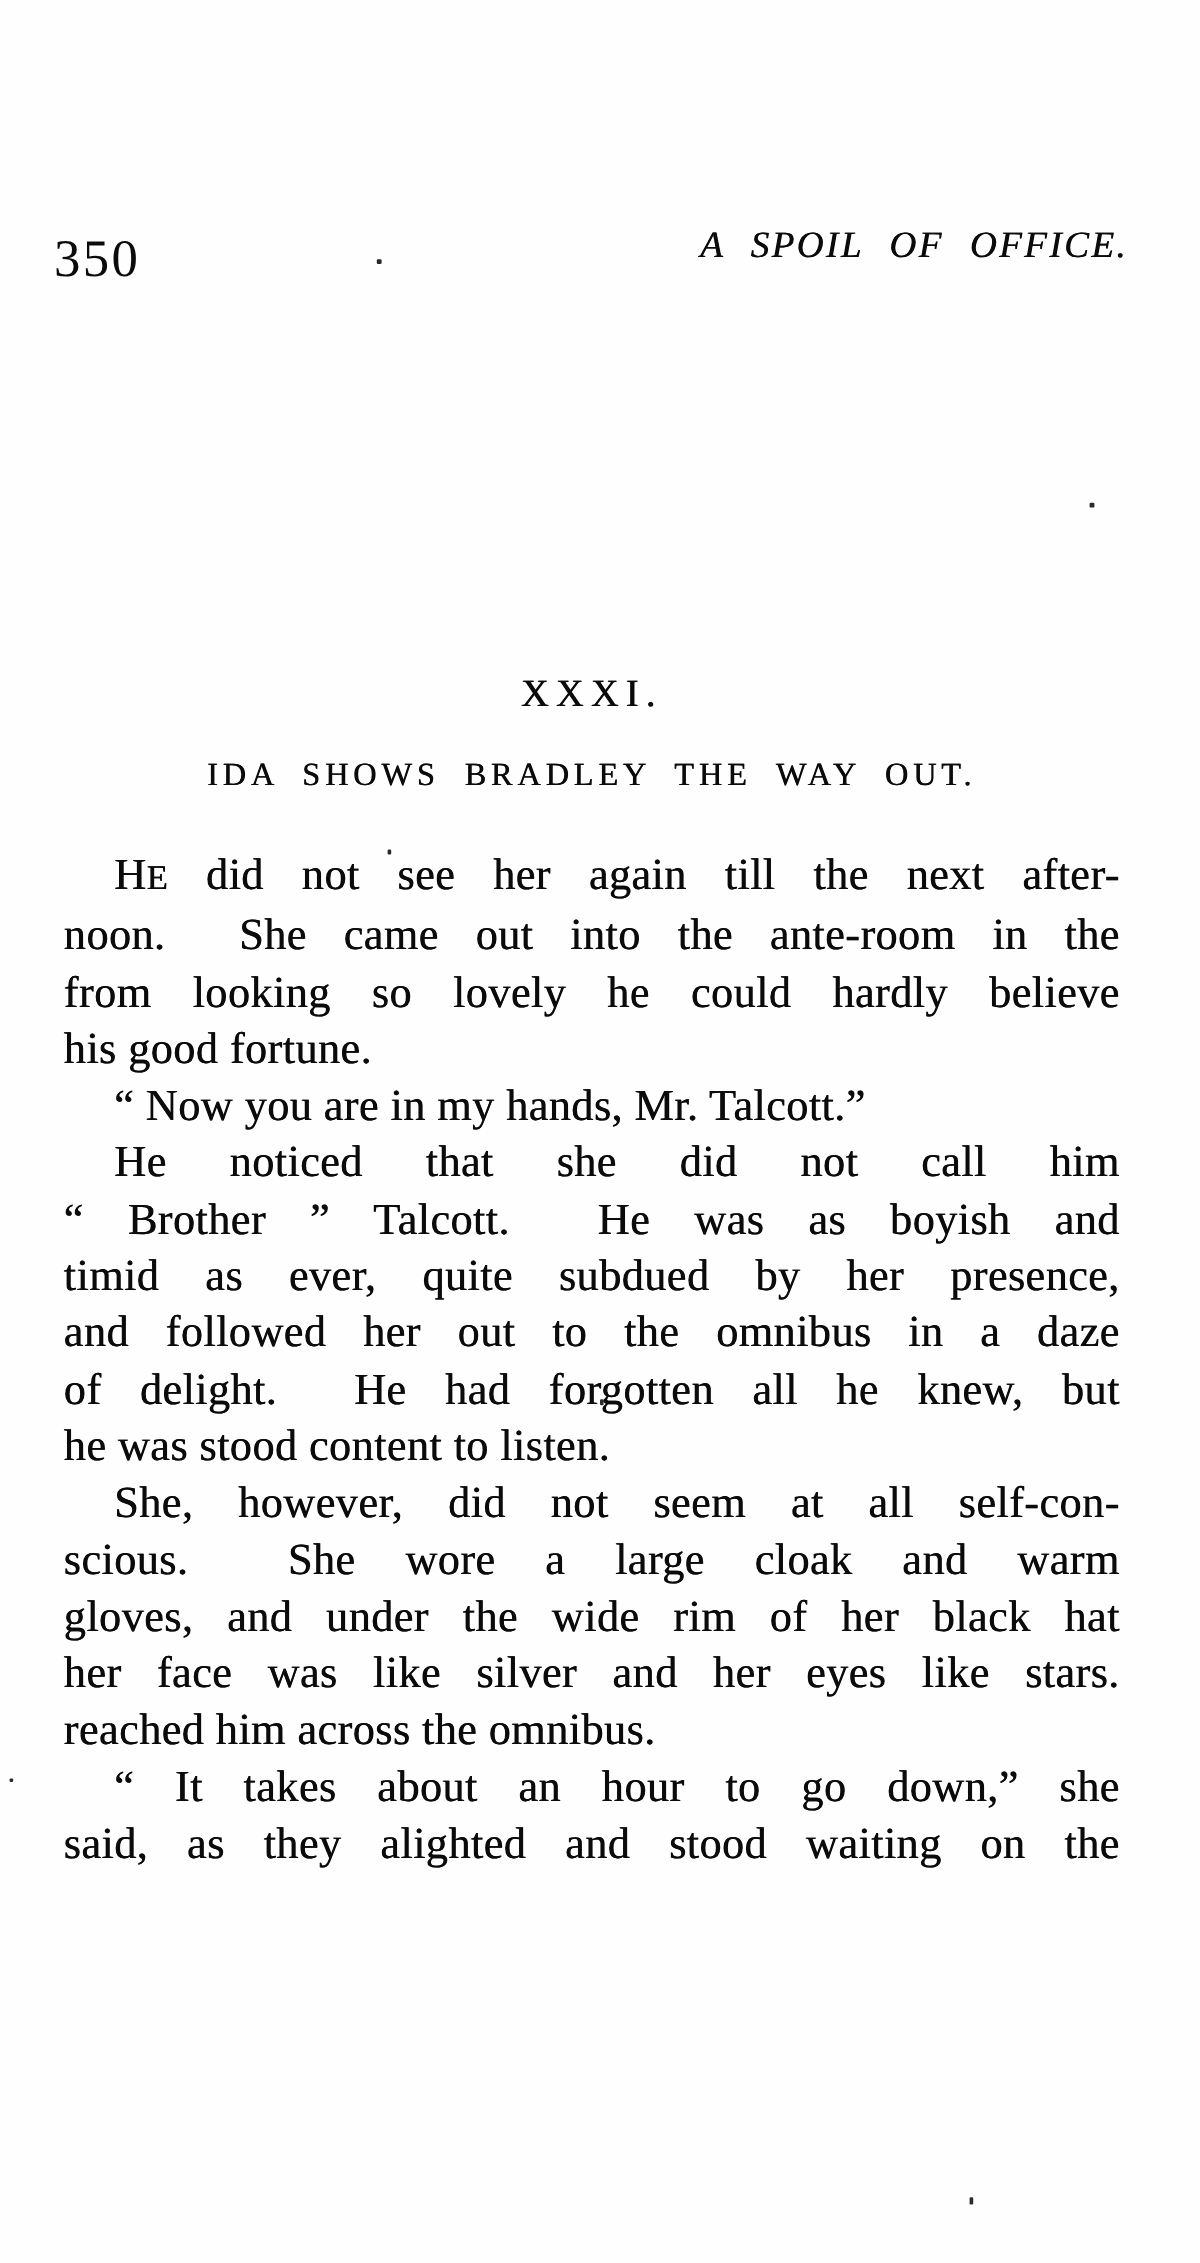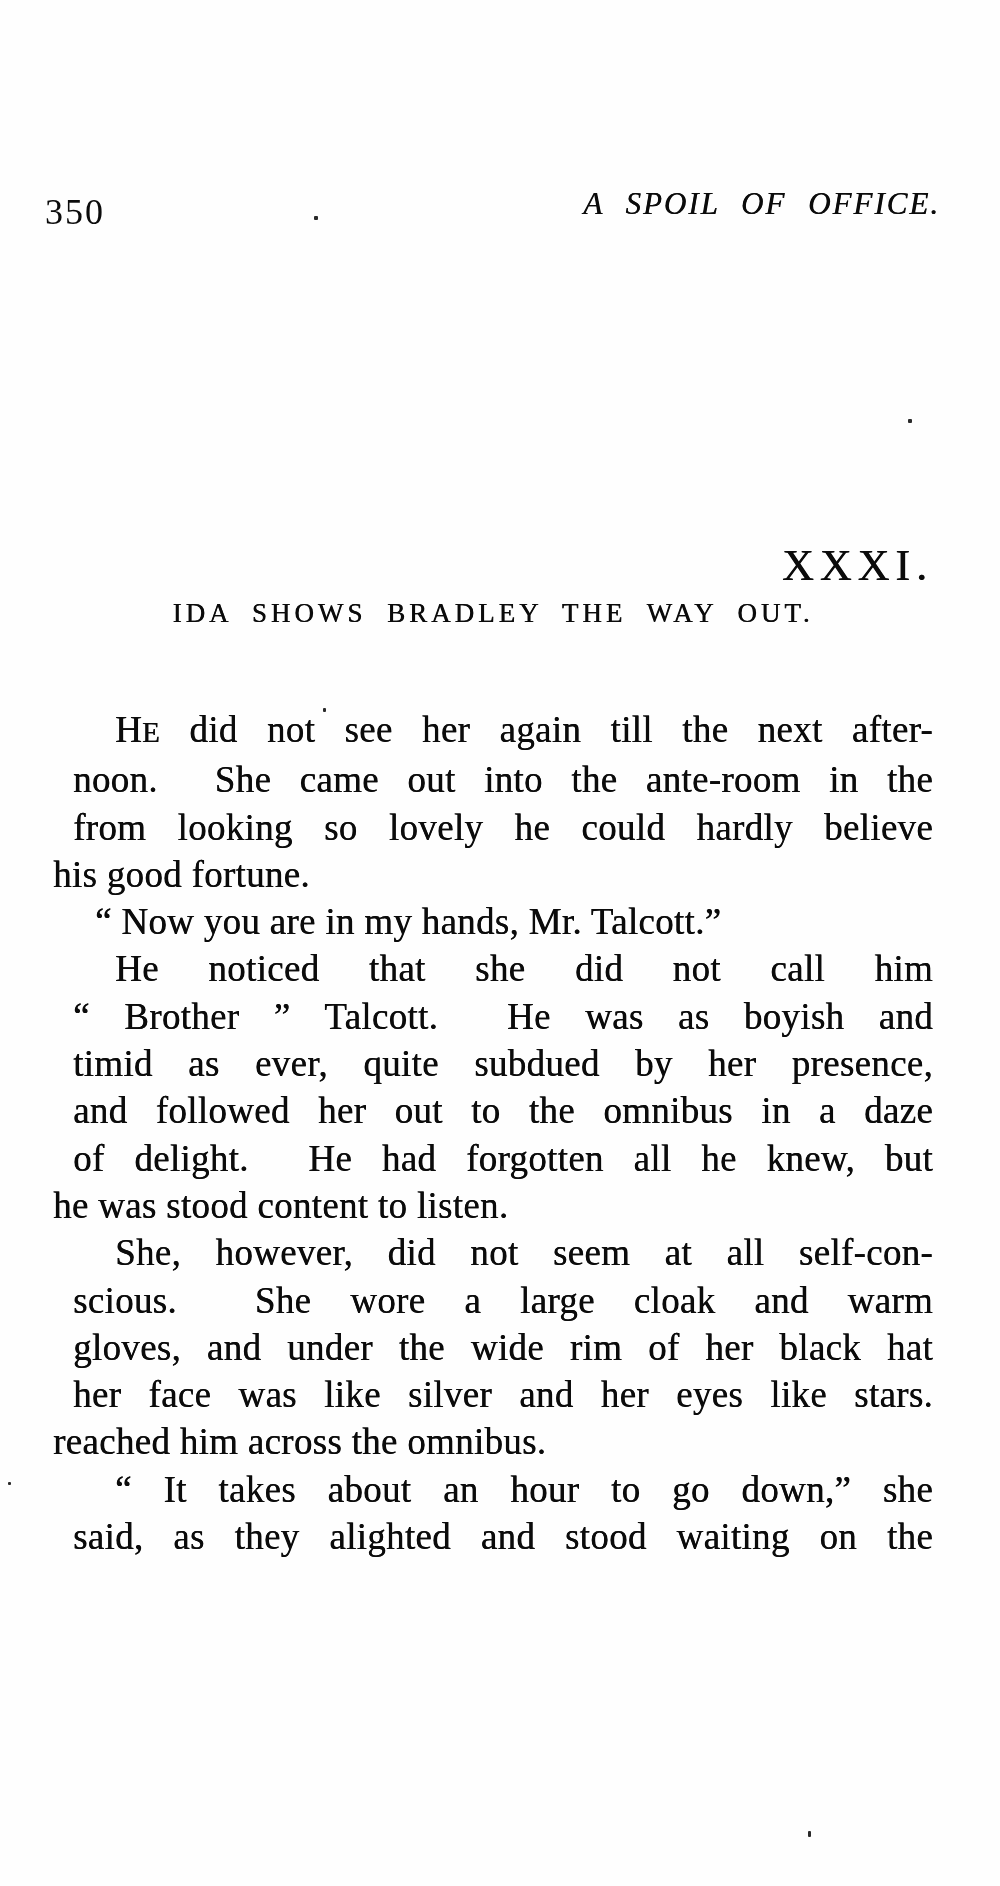--- a/index.html
+++ b/index.html
@@ -12,53 +12,53 @@
     position: relative;
     background: #fefefe;
     color: #0b0b0b;
     font-family: "Liberation Serif", serif;
     overflow: hidden;
   }
   .page-number {
     position: absolute;
     left: 45px;
     top: 194px;
-    font-size: 36px;
+    font-size: 44px;
     line-height: 1;
     letter-spacing: 2px;
   }
   .running-title {
     position: absolute;
     left: 60px;
     width: 880px;
     top: 188px;
     text-align: right;
     font-style: italic;
     font-size: 31px;
     line-height: 1;
     letter-spacing: 2px;
     word-spacing: 12px;
     text-shadow: 0.4px 0 0 currentColor;
   }
   .chapter-number {
     position: absolute;
     left: 53px;
     width: 880px;
-    top: 544px;
-    text-align: right;
-    font-size: 44px;
+    top: 561px;
+    text-align: center;
+    font-size: 32px;
     line-height: 1;
     letter-spacing: 6px;
     text-shadow: 0.5px 0 0 currentColor;
   }
   .chapter-title {
     position: absolute;
     left: 53px;
     width: 880px;
-    top: 600px;
+    top: 632px;
     text-align: center;
     font-size: 27px;
     line-height: 1;
     letter-spacing: 4px;
     word-spacing: 10px;
     text-shadow: 0.4px 0 0 currentColor;
   }
   .body-text {
     position: absolute;
     left: 53px;
@@ -69,21 +69,20 @@
     letter-spacing: 0.3px;
     text-shadow: 0.4px 0 0 currentColor;
   }
   .line {
     text-align: left;
     white-space: normal;
   }
   .line.j {
     text-align: justify;
     text-align-last: justify;
-    margin-left: 20px;
   }
   .line.ind {
     text-indent: 42px;
   }
   .sc {
     font-size: 0.78em;
   }
   .speck {
     position: absolute;
     background: #2a2a2a;

